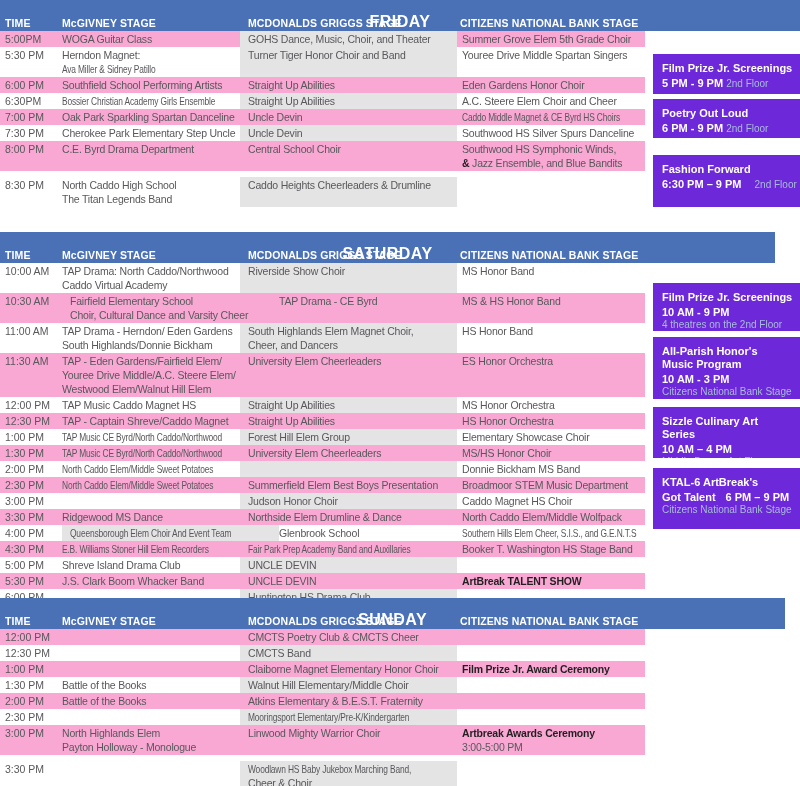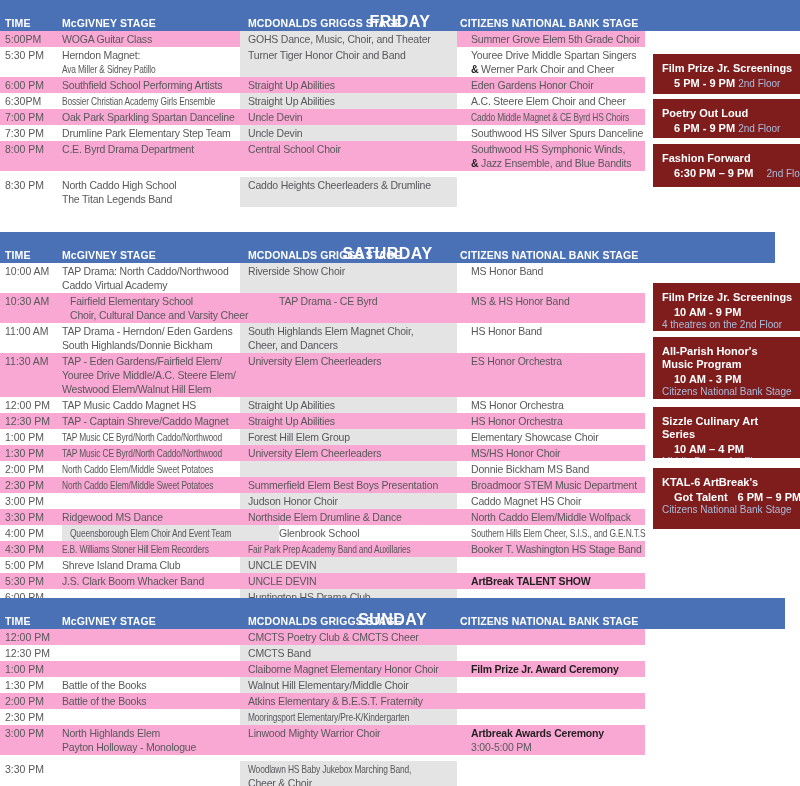--- a/index.html
+++ b/index.html
@@ -15,31 +15,31 @@
   .rows{width:645px;}
   .row{display:flex;width:645px;align-items:stretch;}
   .row.cream{background:#f9a8d4;}
   .row.white{background:#fff;}
   .row-gap{height:6px;background:#fff;}
   .cell{padding-top:1px;padding-bottom:1px;box-sizing:border-box;}
   .time{width:62px;padding-left:5px;font-size:10.5px;line-height:14px;flex:0 0 auto;}
   .c1{width:178px;flex:0 0 auto;}
   .c2{width:217px;padding-left:8px;flex:0 0 auto;}
   .c2.gray{background:#e4e4e5;}
-  .c3{flex:1 1 auto;padding-left:14px;}
+  .c3{flex:1 1 auto;padding-left:5px;}
   .line{font-size:10.5px;line-height:14px;letter-spacing:-0.2px;white-space:nowrap;}
   .line.cond{transform:scaleX(.8);transform-origin:0 50%;}
   .line.bold{font-weight:bold;color:#231f20;}
   .line b{color:#231f20;}
-  .card{position:absolute;left:653px;width:147px;background:#7f1d1d;color:#fff;
+  .card{position:absolute;left:653px;width:147px;background:#6d28d9;color:#fff;
         padding:8px 6px 4px 9px;box-sizing:border-box;overflow:hidden;}
-  .f0{top:54px;height:40px;} .f1{top:99px;height:39px;} .f2{top:144px;height:43px;}
+  .f0{top:54px;height:40px;} .f1{top:99px;height:39px;} .f2{top:155px;height:52px;}
   .s0{top:283px;height:48px;} .s1{top:337px;height:62px;} .s2{top:407px;height:51px;} .s3{top:468px;height:61px;}
   .ct{font-weight:bold;font-size:11px;line-height:13px;white-space:pre-line;}
-  .cline{margin-top:2px;font-size:11px;line-height:13px;white-space:nowrap;margin-left:12px;}
+  .cline{margin-top:2px;font-size:11px;line-height:13px;white-space:nowrap;}
   .ctm{font-weight:bold;font-size:11px;}
   .cloc{color:#a9bcdc;font-size:10px;line-height:12px;}
   .cloc.inline{display:inline;font-size:10px;}
   .sp{display:inline-block;width:10px;}
 </style>
 </head>
 <body>
 
 <div class="page">
 
@@ -68,21 +68,20 @@
           <div class="cell time">5:30 PM</div>
           <div class="cell c1">
             <div class="line">Herndon Magnet:</div>
             <div class="line cond">Ava Miller &amp; Sidney Patillo</div>
           </div>
           <div class="cell c2 gray">
             <div class="line">Turner Tiger Honor Choir and Band</div>
           </div>
           <div class="cell c3">
             <div class="line">Youree Drive Middle Spartan Singers</div>
-            <div class="line"><b>&amp;</b> Werner Park Choir and Cheer</div>
           </div>
         </div>
         <div class="row cream">
           <div class="cell time">6:00 PM</div>
           <div class="cell c1">
             <div class="line">Southfield School Performing Artists</div>
           </div>
           <div class="cell c2">
             <div class="line">Straight Up Abilities</div>
           </div>
@@ -110,21 +109,21 @@
           <div class="cell c2">
             <div class="line">Uncle Devin</div>
           </div>
           <div class="cell c3">
             <div class="line cond">Caddo Middle Magnet &amp; CE Byrd HS Choirs</div>
           </div>
         </div>
         <div class="row white">
           <div class="cell time">7:30 PM</div>
           <div class="cell c1">
-            <div class="line">Drumline Park Elementary Step Team</div>
+            <div class="line">Cherokee Park Elementary Step Uncle</div>
           </div>
           <div class="cell c2 gray">
             <div class="line">Uncle Devin</div>
           </div>
           <div class="cell c3">
             <div class="line">Southwood HS Silver Spurs Danceline</div>
           </div>
         </div>
         <div class="row cream">
           <div class="cell time">8:00 PM</div>

